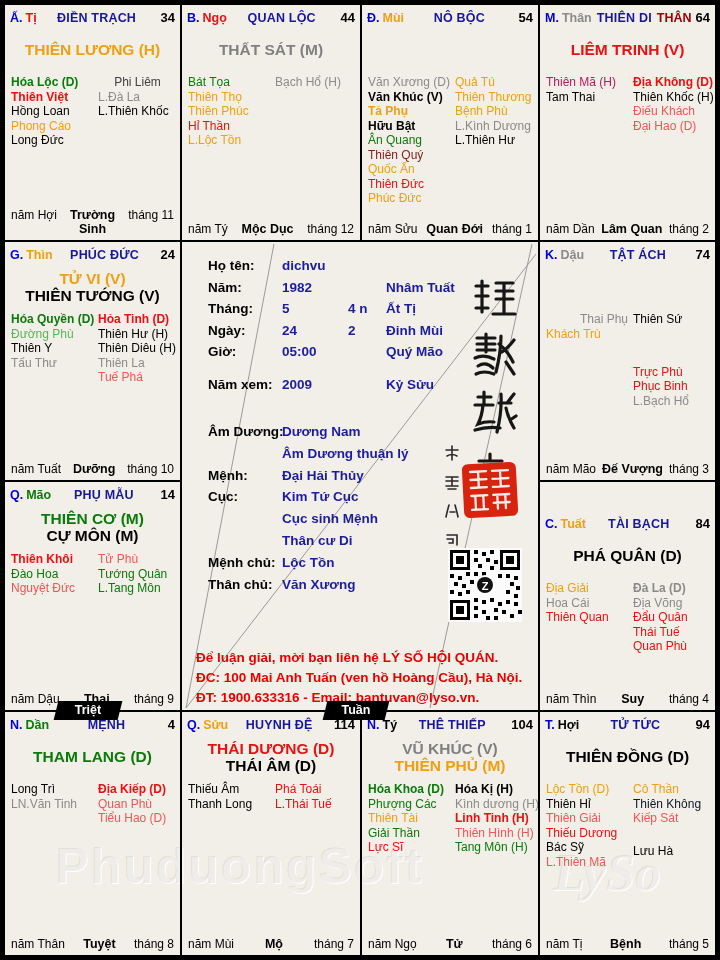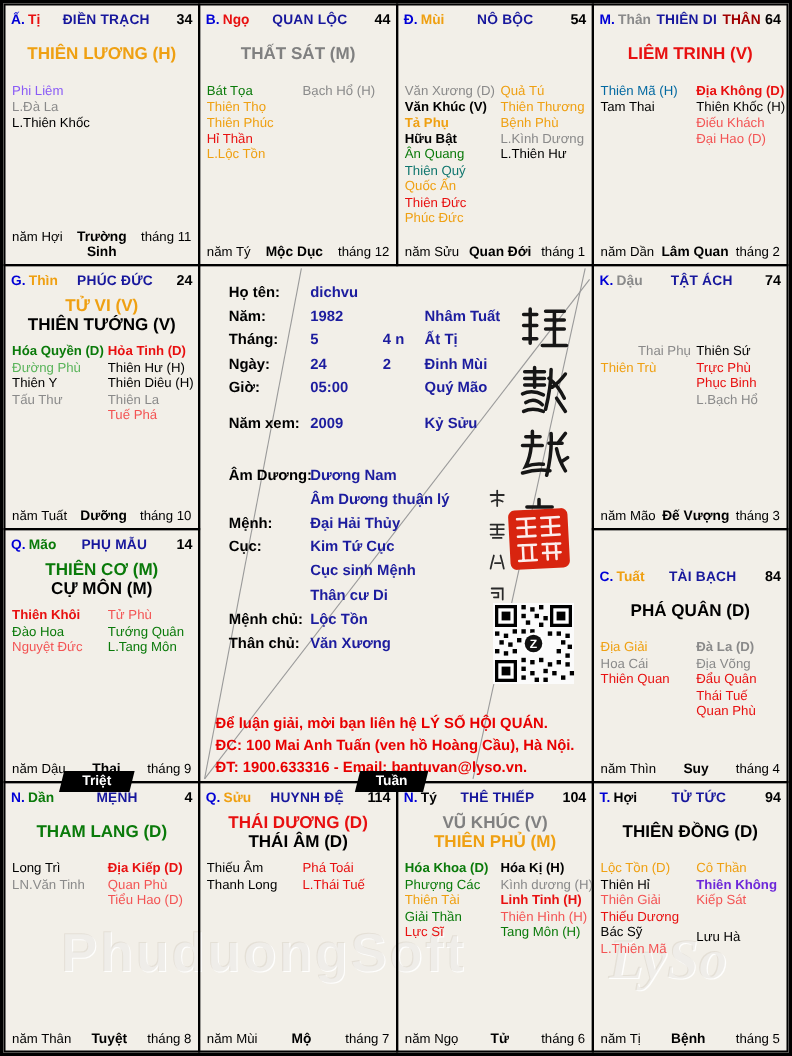--- a/index.html
+++ b/index.html
@@ -85,23 +85,31 @@
             <span class="p-branch" style="color: rgb(232, 16, 16);">Tị</span>
             <span class="p-name">ĐIỀN TRẠCH</span>
             <span class="p-extra"></span>
             <span class="p-num">34</span>
           </div>
           <div class="p-main">
 
           <div class="main-star" style="color: rgb(239, 160, 18);">THIÊN LƯƠNG (H)</div>
           </div>
           <div class="p-stars">
-            <div class="p-col p-col-r">
-
-            <div class="star" style="color: #8b5cf6;">Phi Liêm</div>
+            <div class="p-col p-col-l">
+
+            <div class="star" style="color: rgb(10, 122, 10); font-weight: bold;">Hóa Lộc (D)</div>
+              <div class="star" style="color: rgb(232, 16, 16); font-weight: bold;">Thiên Việt</div>
+              <div class="star" style="color: rgb(0, 0, 0);">Hồng Loan</div>
+              <div class="star" style="color: rgb(239, 160, 18);">Phong Cáo</div>
+              <div class="star" style="color: rgb(0, 0, 0);">Long Đức</div>
+            </div>
+            <div class="p-col p-col-r">
+
+            <div class="star" style="color: #404040; text-align: center;">Phi Liêm</div>
               <div class="star" style="color: rgb(138, 138, 138);">L.Đà La</div>
               <div class="star" style="color: rgb(0, 0, 0);">L.Thiên Khốc</div>
             </div>
           </div>
           <div class="p-foot">
             <span>năm Hợi</span>
             <span class="p-cycle">Trường Sinh</span>
             <span>tháng 11</span>
           </div>
         </div><div class="palace pos-r1c2">
@@ -147,21 +155,21 @@
             
           </div>
           <div class="p-stars">
             <div class="p-col p-col-l">
 
             <div class="star" style="color: rgb(138, 138, 138);">Văn Xương (D)</div>
               <div class="star" style="color: rgb(0, 0, 0); font-weight: bold;">Văn Khúc (V)</div>
               <div class="star" style="color: rgb(239, 160, 18); font-weight: bold;">Tả Phụ</div>
               <div class="star" style="color: rgb(0, 0, 0); font-weight: bold;">Hữu Bật</div>
               <div class="star" style="color: rgb(10, 122, 10);">Ân Quang</div>
-              <div class="star" style="color: #0f766e;">Thiên Quý</div>
+              <div class="star" style="color: #7f1d1d;">Thiên Quý</div>
               <div class="star" style="color: rgb(239, 160, 18);">Quốc Ấn</div>
               <div class="star" style="color: rgb(232, 16, 16);">Thiên Đức</div>
               <div class="star" style="color: rgb(239, 160, 18);">Phúc Đức</div>
             </div>
             <div class="p-col p-col-r">
 
             <div class="star" style="color: rgb(239, 160, 18);">Quả Tú</div>
               <div class="star" style="color: rgb(239, 160, 18);">Thiên Thương</div>
               <div class="star" style="color: rgb(239, 160, 18);">Bệnh Phù</div>
               <div class="star" style="color: rgb(138, 138, 138);">L.Kình Dương</div>
@@ -181,21 +189,21 @@
             <span class="p-extra">THÂN</span>
             <span class="p-num">64</span>
           </div>
           <div class="p-main">
 
           <div class="main-star" style="color: rgb(232, 16, 16);">LIÊM TRINH (V)</div>
           </div>
           <div class="p-stars">
             <div class="p-col p-col-l">
 
-            <div class="star" style="color: #0369a1;">Thiên Mã (H)</div>
+            <div class="star" style="color: #be185d;">Thiên Mã (H)</div>
               <div class="star" style="color: rgb(0, 0, 0);">Tam Thai</div>
             </div>
             <div class="p-col p-col-r">
 
             <div class="star" style="color: rgb(232, 16, 16); font-weight: bold;">Địa Không (D)</div>
               <div class="star" style="color: rgb(0, 0, 0);">Thiên Khốc (H)</div>
               <div class="star" style="color: rgb(243, 84, 84);">Điếu Khách</div>
               <div class="star" style="color: rgb(243, 84, 84);">Đại Hao (D)</div>
             </div>
           </div>
@@ -247,26 +255,26 @@
             <span class="p-extra"></span>
             <span class="p-num">74</span>
           </div>
           <div class="p-main">
             
           </div>
           <div class="p-stars">
             <div class="p-col p-col-l">
 
             <div class="star" style="color: rgb(138, 138, 138); margin-left: 34px;">Thai Phụ</div>
-              <div class="star" style="color: rgb(239, 160, 18);">Thiên Trù</div>
+              <div class="star" style="color: rgb(239, 160, 18);">Khách Trù</div>
             </div>
             <div class="p-col p-col-r">
 
             <div class="star" style="color: rgb(0, 0, 0);">Thiên Sứ</div>
-              <div class="star" style="color: rgb(232, 16, 16);">Trực Phù</div>
+              <div class="star" style="color: rgb(232, 16, 16); margin-top: 38px;">Trực Phù</div>
               <div class="star" style="color: rgb(232, 16, 16);">Phục Binh</div>
               <div class="star" style="color: rgb(138, 138, 138);">L.Bạch Hổ</div>
             </div>
           </div>
           <div class="p-foot">
             <span>năm Mão</span>
             <span class="p-cycle">Đế Vượng</span>
             <span>tháng 3</span>
           </div>
         </div><div class="palace pos-r3c1">
@@ -448,21 +456,21 @@
             <div class="star" style="color: rgb(239, 160, 18);">Lộc Tồn (D)</div>
               <div class="star" style="color: rgb(0, 0, 0);">Thiên Hỉ</div>
               <div class="star" style="color: rgb(243, 84, 84);">Thiên Giải</div>
               <div class="star" style="color: rgb(232, 16, 16);">Thiếu Dương</div>
               <div class="star" style="color: rgb(0, 0, 0);">Bác Sỹ</div>
               <div class="star" style="color: rgb(243, 84, 84);">L.Thiên Mã</div>
             </div>
             <div class="p-col p-col-r">
 
             <div class="star" style="color: rgb(239, 160, 18);">Cô Thần</div>
-              <div class="star" style="color: #6d28d9; font-weight: bold;">Thiên Không</div>
+              <div class="star" style="color: #0f172a; font-weight: normal;">Thiên Không</div>
               <div class="star" style="color: rgb(243, 84, 84);">Kiếp Sát</div>
               <div class="star" style="color: rgb(0, 0, 0); margin-top: 18px;">Lưu Hà</div>
             </div>
           </div>
           <div class="p-foot">
             <span>năm Tị</span>
             <span class="p-cycle">Bệnh</span>
             <span>tháng 5</span>
           </div>
         </div></div>

